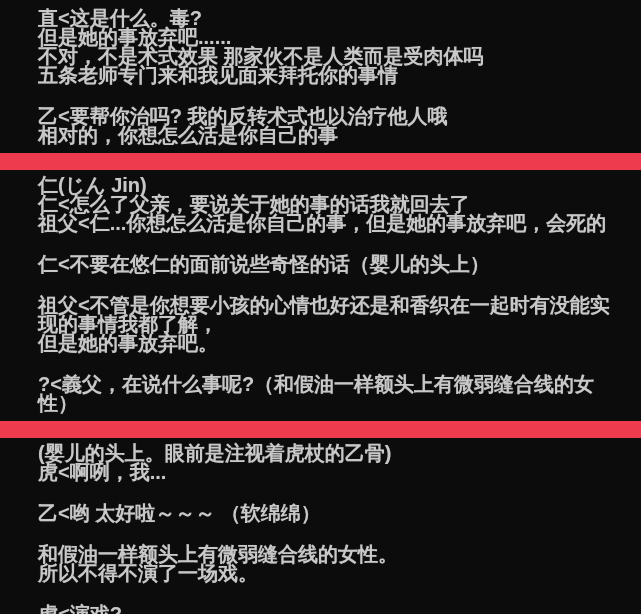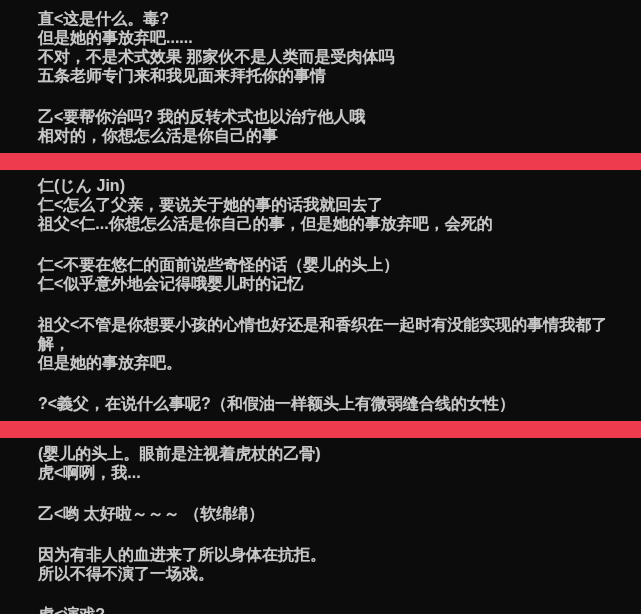--- a/index.html
+++ b/index.html
@@ -12,21 +12,21 @@
     overflow: hidden;
     background: var(--bg, #0c0c0c);
   }
   .script-content {
     box-sizing: border-box;
     width: 641px;
     height: 614px;
     padding-top: 9px;
     font-family: "Liberation Sans", "DejaVu Sans", sans-serif;
     font-weight: 700;
-    font-size: 16px;
+    font-size: 20px;
     line-height: 19px;
     color: var(--text, #c8c8c8);
     text-shadow: 0 0 1px rgba(200,200,200,0.35);
   }
   .paragraph {
     padding-left: 38px;
     padding-right: 14px;
     margin: 0 0 22px 0;
   }
   .line {
@@ -54,37 +54,36 @@
       <div class="line">相对的，你想怎么活是你自己的事</div>
     </div>
     <div class="divider"></div>
     <div class="paragraph">
       <div class="line">仁(じん Jin)</div>
       <div class="line">仁&lt;怎么了父亲，要说关于她的事的话我就回去了</div>
       <div class="line">祖父&lt;仁...你想怎么活是你自己的事，但是她的事放弃吧，会死的</div>
     </div>
     <div class="paragraph">
       <div class="line">仁&lt;不要在悠仁的面前说些奇怪的话（婴儿的头上）</div>
-      <div class="line">仁&lt;似乎意外地会记得哦婴儿时的记忆</div>
     </div>
     <div class="paragraph">
       <div class="line">祖父&lt;不管是你想要小孩的心情也好还是和香织在一起时有没能实现的事情我都了解，</div>
       <div class="line">但是她的事放弃吧。</div>
     </div>
     <div class="paragraph">
       <div class="line">?&lt;義父，在说什么事呢?（和假油一样额头上有微弱缝合线的女性）</div>
     </div>
     <div class="divider"></div>
     <div class="paragraph">
       <div class="line">(婴儿的头上。眼前是注视着虎杖的乙骨)</div>
       <div class="line">虎&lt;啊咧，我...</div>
     </div>
     <div class="paragraph">
       <div class="line">乙&lt;哟 太好啦～～～ （软绵绵）</div>
     </div>
     <div class="paragraph">
-      <div class="line">因为有非人的血进来了所以身体在抗拒。</div>
+      <div class="line">和假油一样额头上有微弱缝合线的女性。</div>
       <div class="line">所以不得不演了一场戏。</div>
     </div>
     <div class="paragraph">
       <div class="line">虎&lt;演戏?</div>
     </div>
   </div>
 
 </body></html>

